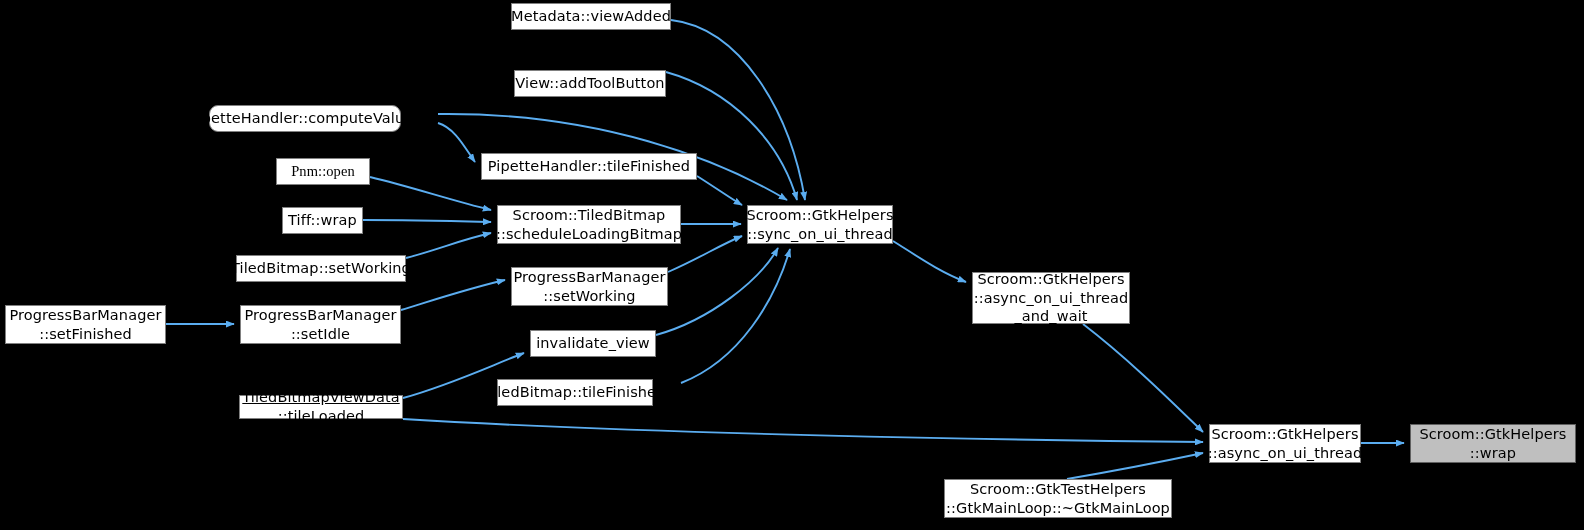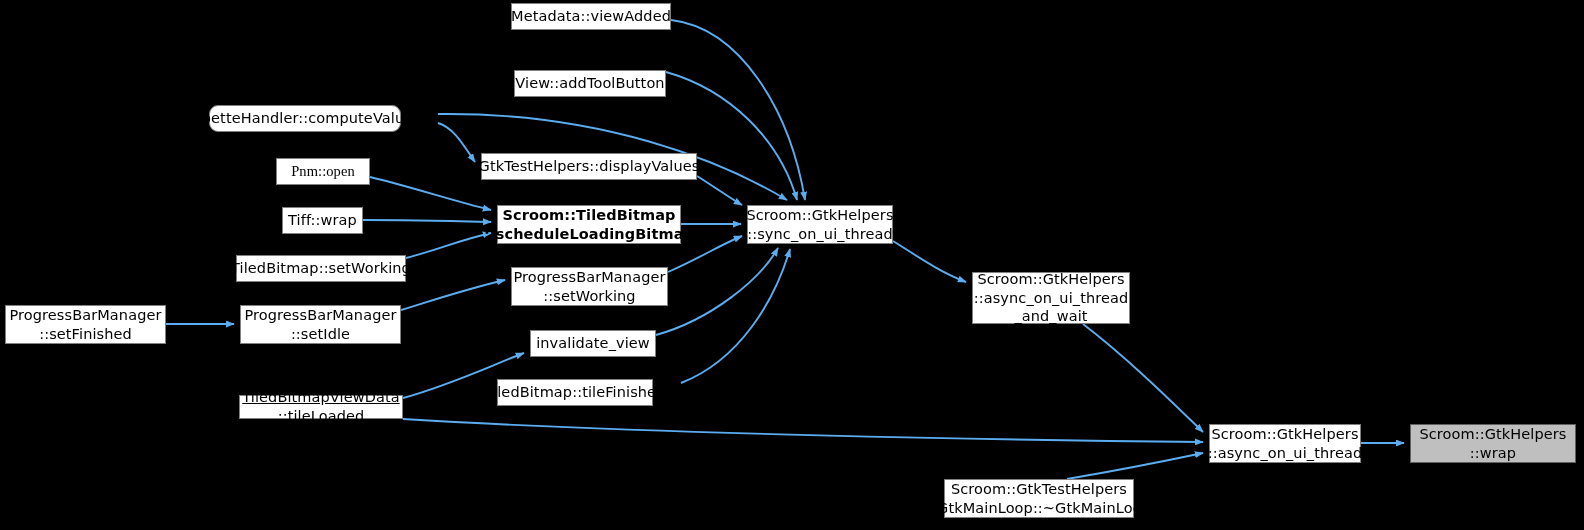--- a/index.html
+++ b/index.html
@@ -80,24 +80,24 @@
         <path d="M 403,419 C 650,434 1000,440 1203,442" fill="none" stroke="#5badf0" stroke-width="1.9" marker-end="url(#arrowhead)"></path>
         <path d="M 1067,479 C 1120,470 1170,460 1203,453" fill="none" stroke="#5badf0" stroke-width="1.9" marker-end="url(#arrowhead)"></path>
         <path d="M 1361,443 C 1378,443 1390,443 1404,443" fill="none" stroke="#5badf0" stroke-width="1.9" marker-end="url(#arrowhead)"></path>
       </g>
   </svg>
 
   <div id="node-layer">
       <div class="node-box" style="left: 511px; top: 3px; width: 160px; height: 27px;"><span class="node-label">Metadata::viewAdded</span></div>
       <div class="node-box" style="left: 514px; top: 70px; width: 152px; height: 27px;"><span class="node-label">View::addToolButton</span></div>
       <div class="node-box" style="left: 209px; top: 105px; width: 192px; height: 27px; border-radius: 9px;"><span class="node-label">PipetteHandler::computeValues</span></div>
-      <div class="node-box" style="left: 481px; top: 153px; width: 216px; height: 27px;"><span class="node-label">GtkTestHelpers::displayValues</span></div>
+      <div class="node-box" style="left: 481px; top: 153px; width: 216px; height: 27px;"><span class="node-label">PipetteHandler::tileFinished</span></div>
       <div class="node-box" style="left: 276px; top: 158px; width: 94px; height: 27px; font-family: Liberation Serif, serif;"><span class="node-label">Pnm::open</span></div>
       <div class="node-box" style="left: 282px; top: 207px; width: 81px; height: 27px;"><span class="node-label">Tiff::wrap</span></div>
-      <div class="node-box" style="left: 497px; top: 205px; width: 184px; height: 39px; font-weight: bold;"><span class="node-label">Scroom::TiledBitmap
+      <div class="node-box" style="left: 497px; top: 205px; width: 184px; height: 39px;"><span class="node-label">Scroom::TiledBitmap
 ::scheduleLoadingBitmap</span></div>
       <div class="node-box" style="left: 747px; top: 205px; width: 146px; height: 39px;"><span class="node-label">Scroom::GtkHelpers
 ::sync_on_ui_thread</span></div>
       <div class="node-box" style="left: 236px; top: 255px; width: 170px; height: 27px;"><span class="node-label">TiledBitmap::setWorking</span></div>
       <div class="node-box" style="left: 511px; top: 267px; width: 157px; height: 39px;"><span class="node-label">ProgressBarManager
 ::setWorking</span></div>
       <div class="node-box" style="left: 972px; top: 272px; width: 158px; height: 52px;"><span class="node-label">Scroom::GtkHelpers
 ::async_on_ui_thread
 _and_wait</span></div>
       <div class="node-box" style="left: 5px; top: 305px; width: 161px; height: 39px;"><span class="node-label">ProgressBarManager
@@ -105,17 +105,17 @@
       <div class="node-box" style="left: 240px; top: 305px; width: 161px; height: 39px;"><span class="node-label">ProgressBarManager
 ::setIdle</span></div>
       <div class="node-box" style="left: 530px; top: 330px; width: 126px; height: 27px;"><span class="node-label">invalidate_view</span></div>
       <div class="node-box" style="left: 497px; top: 379px; width: 156px; height: 27px;"><span class="node-label">TiledBitmap::tileFinished</span></div>
       <div class="node-box" style="left: 239px; top: 395px; width: 164px; height: 24px; text-decoration: underline;"><span class="node-label">TiledBitmapViewData
 ::tileLoaded</span></div>
       <div class="node-box" style="left: 1209px; top: 424px; width: 152px; height: 39px;"><span class="node-label">Scroom::GtkHelpers
 ::async_on_ui_thread</span></div>
       <div class="node-box highlight" style="left: 1410px; top: 424px; width: 166px; height: 39px;"><span class="node-label">Scroom::GtkHelpers
 ::wrap</span></div>
-      <div class="node-box" style="left: 944px; top: 479px; width: 190px; height: 39px;"><span class="node-label">Scroom::GtkTestHelpers
+      <div class="node-box" style="left: 944px; top: 479px; width: 228px; height: 39px;"><span class="node-label">Scroom::GtkTestHelpers
 ::GtkMainLoop::~GtkMainLoop</span></div>
     </div>
 
 </div>
 
 </body></html>

